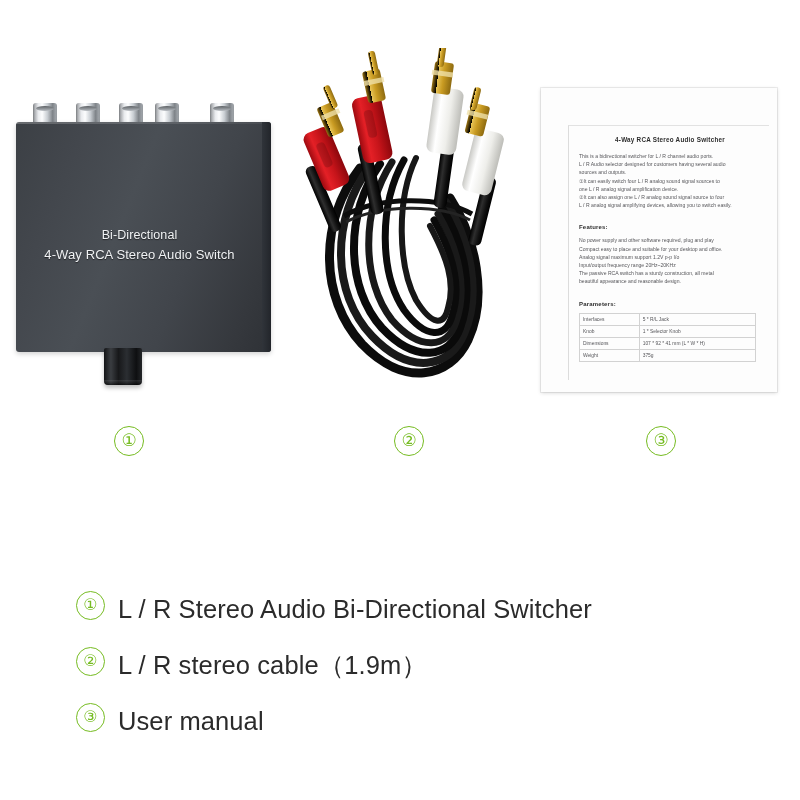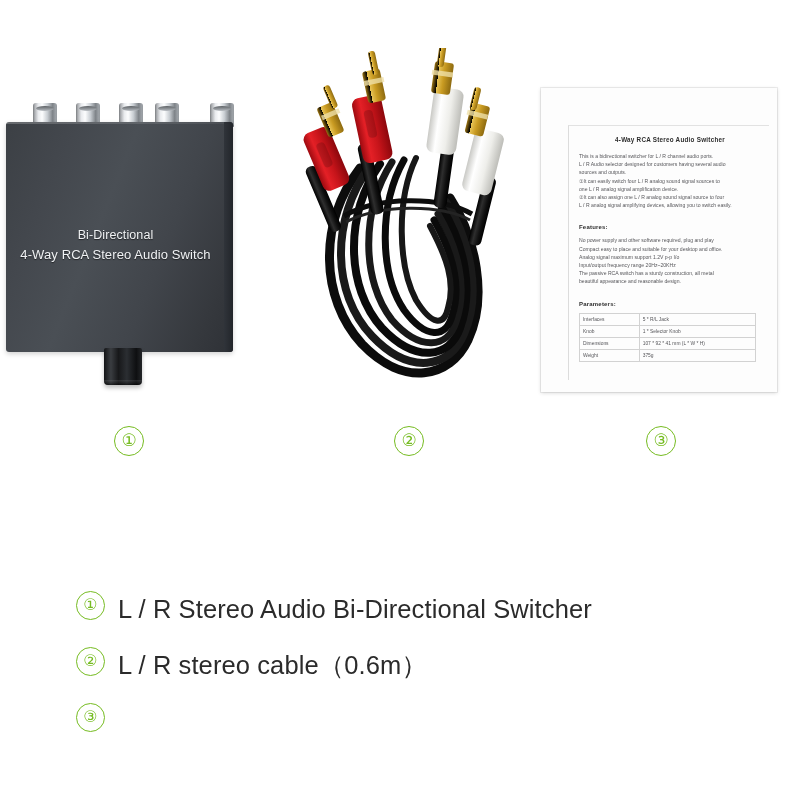--- a/index.html
+++ b/index.html
@@ -27,21 +27,21 @@
     border-radius:50%;
     background:linear-gradient(180deg,#5d6165,#b9bec3);
   }
   .jack.j1{left:33px}
   .jack.j2{left:76px}
   .jack.j3{left:119px}
   .jack.j4{left:155px}
   .jack.j5{left:210px}
 
   .box-body{
-    position:absolute;left:6px;top:27px;width:227px;height:230px;
+    position:absolute;left:16px;top:27px;width:255px;height:230px;
     background:linear-gradient(112deg,#3c4045 0%,#43474d 20%,#4a4f55 42%,#41454b 66%,#35383d 88%,#2e3136 100%);
     border-radius:3px;
     box-shadow:0 2px 5px rgba(0,0,0,.18);
   }
   .box-right-edge{
     position:absolute;right:0;top:0;width:9px;height:100%;
     background:linear-gradient(90deg,#30343a,#22252a);
     border-radius:0 3px 3px 0;
   }
   .box-top-hl{
@@ -275,20 +275,21 @@
   <div class="badge" id="b2">②</div>
   <div class="badge" id="b3">③</div>
 
   <div id="legend">
     <div class="leg-row">
       <div class="leg-badge">①</div>
       <div class="leg-text">L / R Stereo Audio Bi-Directional Switcher</div>
     </div>
     <div class="leg-row">
       <div class="leg-badge">②</div>
-      <div class="leg-text">L / R stereo cable（0.6m）</div>
+      <div class="leg-text">L / R stereo cable（1.9m）</div>
     </div>
     <div class="leg-row">
       <div class="leg-badge">③</div>
+      <div class="leg-text">User manual</div>
     </div>
   </div>
 
 </div>
 
 </body></html>

